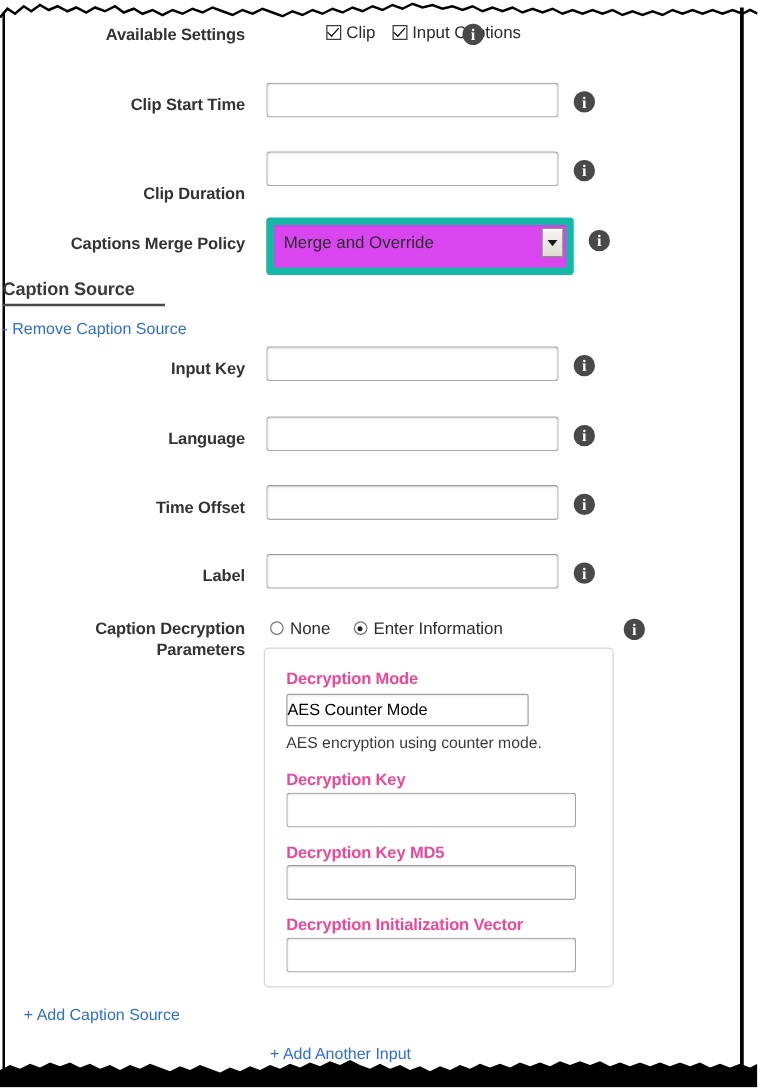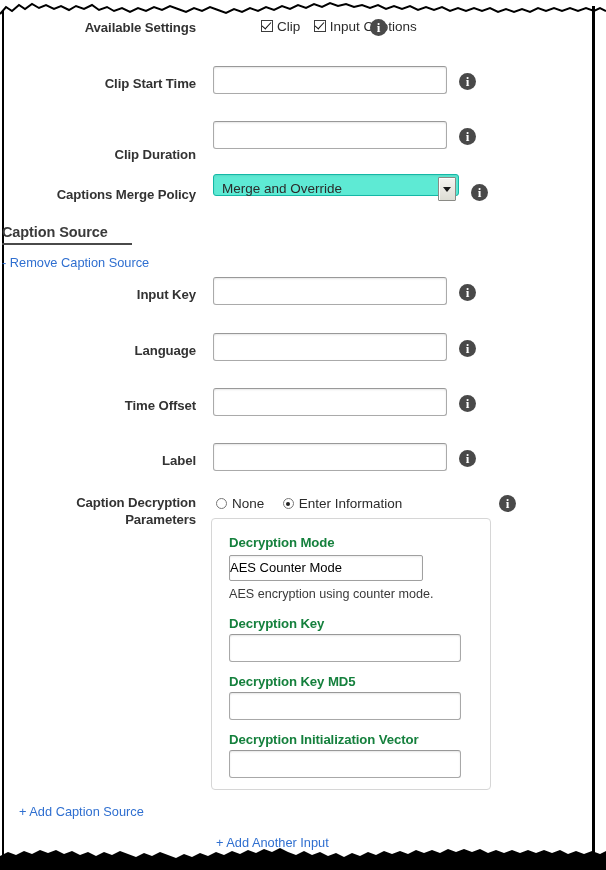--- a/index.html
+++ b/index.html
@@ -80,24 +80,24 @@
     font-size: 13px;
     color: #333;
     padding: 0 5px;
     outline: none;
   }
 
   
   .sel {
     position: relative;
     width: 246px;
-    height: 22px;
-    border: 1px solid #14b8a6;
+    height: 46px;
+    border: 6px solid #14b8a6;
     border-radius: 3px;
-    background: #5eead4;
+    background: #d946ef;
     box-shadow: inset 0 1px 2px rgba(0,0,0,0.08);
     cursor: default;
   }
   .sel .sel-val {
     position: absolute;
     left: 8px; top: 0;
     line-height: 28px;
     font-size: 13.5px;
     color: #2b2b2b;
     white-space: nowrap;
@@ -220,21 +220,21 @@
     width: 280px; height: 272px;
     border: 1px solid #d6d6d6;
     border-radius: 4px;
     background: #ffffff;
   }
   .sub-label {
     position: absolute;
     left: 17px;
     font-size: 13.2px;
     font-weight: bold;
-    color: #15803d;
+    color: #ec4899;
     letter-spacing: -0.1px;
   }
   .sub-help {
     position: absolute;
     left: 17px;
     font-size: 12.6px;
     color: #3a3a3a;
   }
   input.sub-txt {
     position: absolute;

